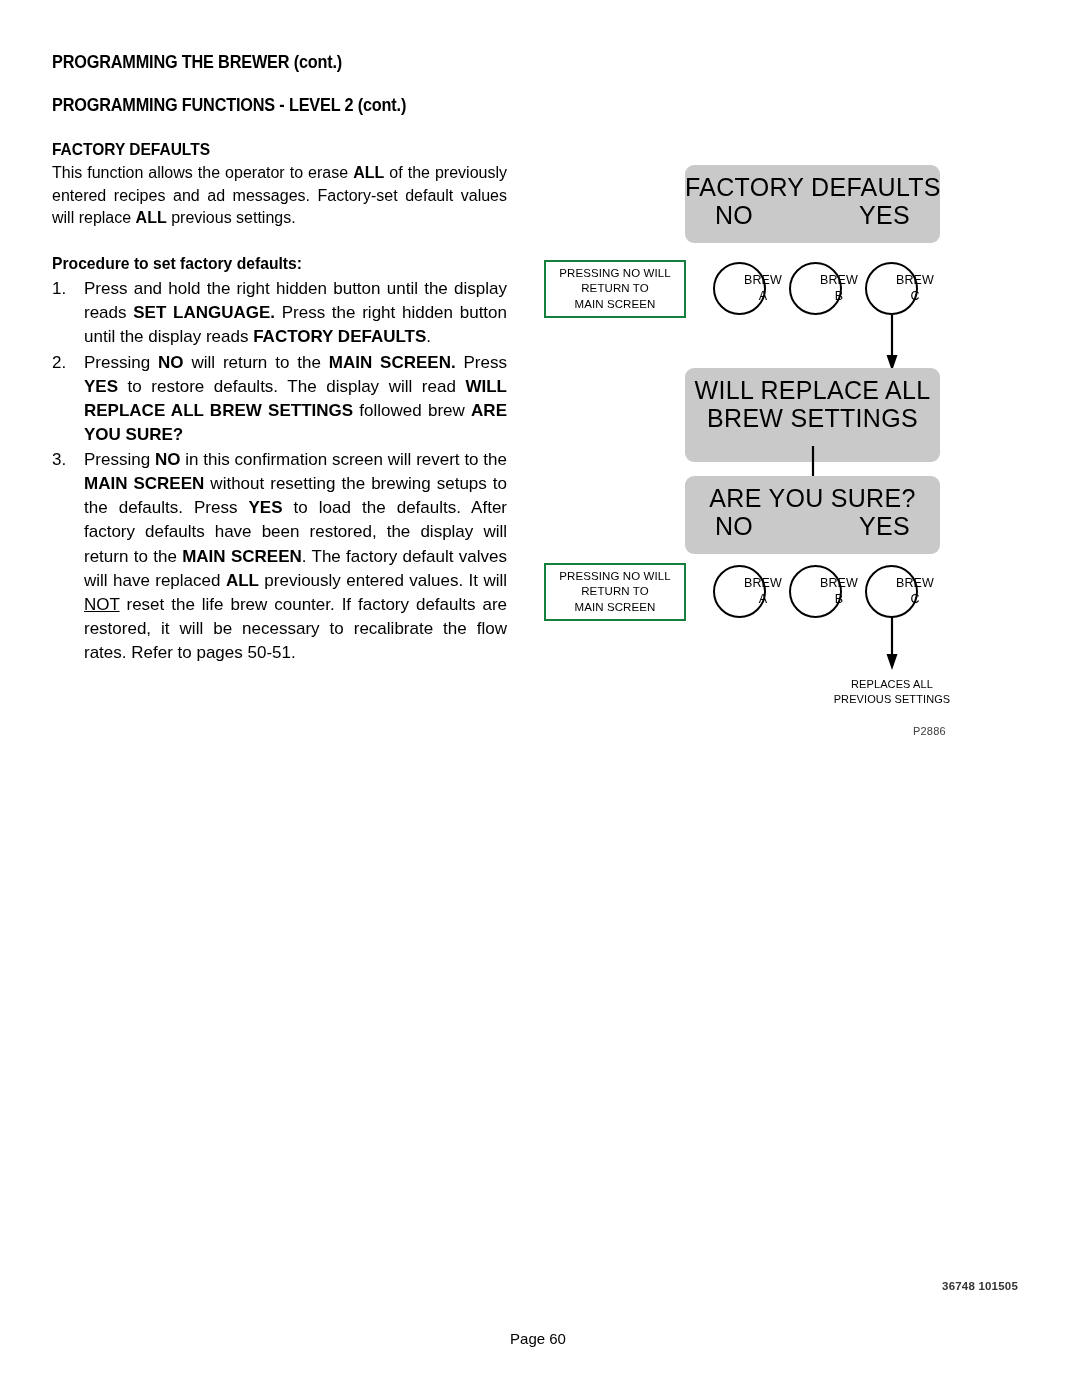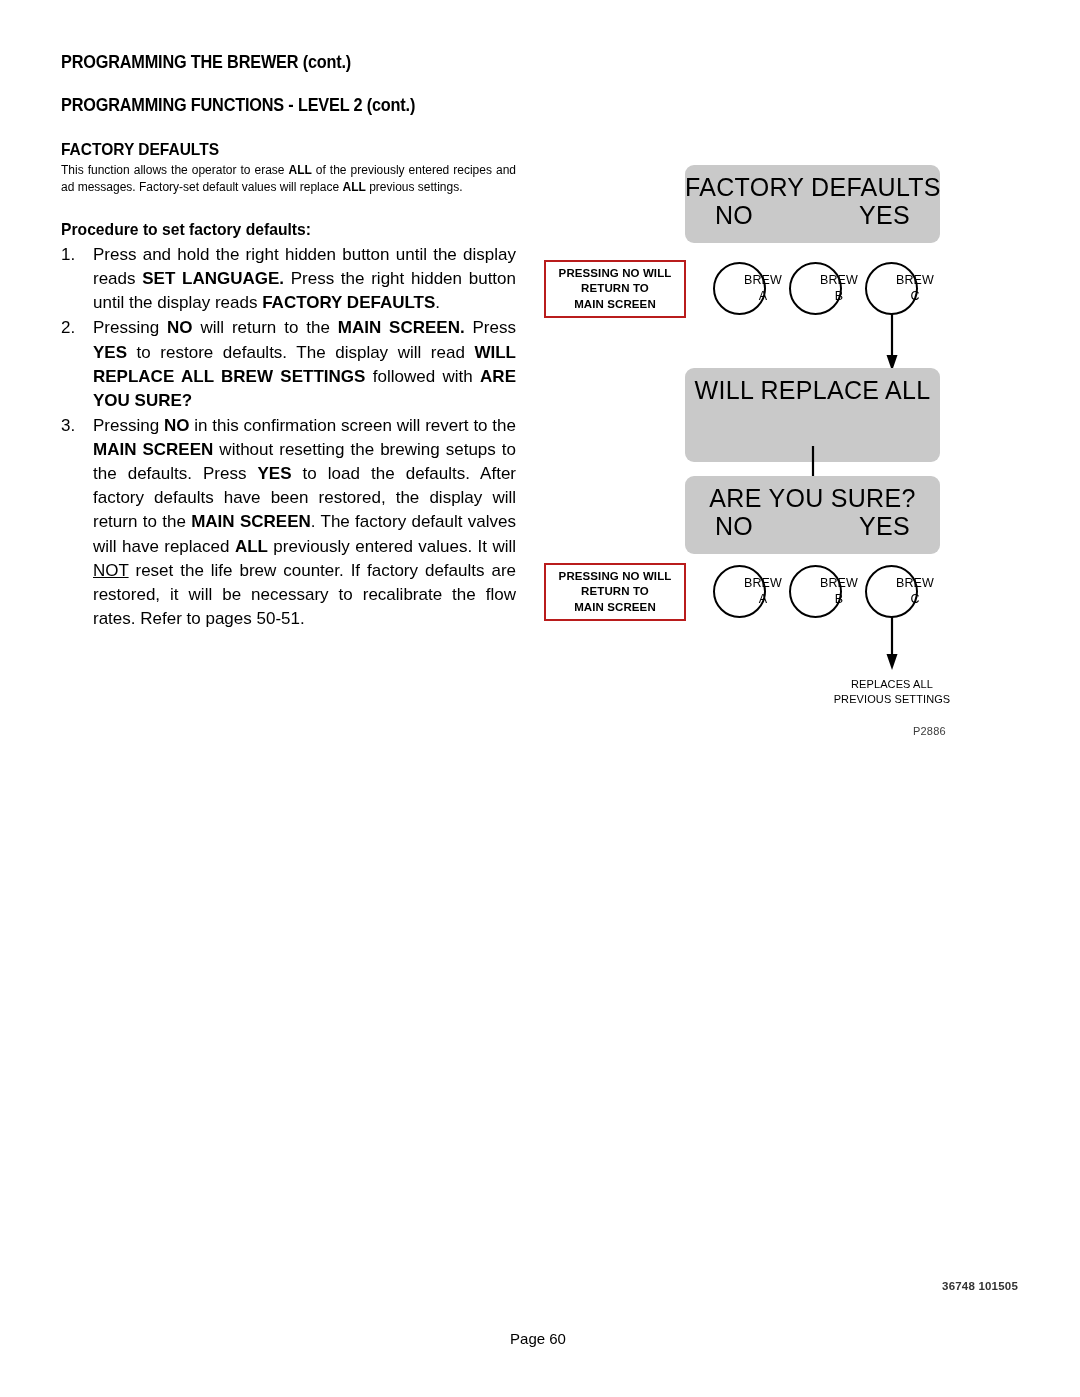--- a/index.html
+++ b/index.html
@@ -18,21 +18,21 @@
 
   
   .page {
     position: absolute;
     inset: 0;
   }
 
   
   .text-col {
     position: absolute;
-    left: 61px;
+    left: 52px;
     top: 52px;
     width: 455px;
   }
 
   .h1, .h2 {
     font-weight: bold;
     font-size: 17.5px;
     letter-spacing: -0.2px;
     transform: scaleX(0.93);
     transform-origin: left center;
@@ -43,21 +43,21 @@
 
   .h3 {
     font-weight: bold;
     font-size: 16.5px;
     margin: 0 0 3px 0;
     transform: scaleX(0.94);
     transform-origin: left center;
   }
 
   .para {
-    font-size: 12px;
+    font-size: 16px;
     line-height: 1.42;
     text-align: justify;
     margin: 0;
     hyphens: none;
   }
   .para b { font-weight: bold; }
 
   .sub-head {
     font-weight: bold;
     font-size: 16.5px;
@@ -116,29 +116,28 @@
     display: flex;
     justify-content: space-between;
     padding: 0 30px;
     font-size: 25px;
     line-height: 1.12;
     letter-spacing: 0.3px;
   }
 
   .note-box {
     position: absolute;
-    border: 2px solid #b91c1c;
+    border: 2px solid #15803d;
     background: #ffffff;
     box-sizing: border-box;
     display: flex;
     flex-direction: column;
     justify-content: center;
     align-items: center;
     padding: 3px 0;
-    font-weight: bold;
   }
   .note-box div {
     font-size: 11.5px;
     line-height: 1.34;
     text-align: center;
     letter-spacing: 0.1px;
   }
 
   .brew-circle {
     position: absolute;
@@ -209,21 +208,21 @@
     <div class="h2">PROGRAMMING FUNCTIONS - LEVEL  2 (cont.)</div>
 
     <div class="h3">FACTORY DEFAULTS</div>
 
     <p class="para"><span>This function allows the operator to erase </span><b>ALL</b><span> of the previously entered recipes and ad messages. Factory-set default values will replace </span><b>ALL</b><span> previous settings.</span></p>
 
     <div class="sub-head">Procedure to set factory defaults:</div>
 
     <ol class="steps" id="steps-list">
         <li><span class="num">1.</span><span><span>Press and hold the right hidden button until the display reads </span><b>SET LANGUAGE.</b><span> Press the right hidden button until the display reads </span><b>FACTORY DEFAULTS</b><span>.</span></span></li>
-        <li><span class="num">2.</span><span><span>Pressing </span><b>NO</b><span> will return to the </span><b>MAIN SCREEN.</b><span> Press </span><b>YES</b><span> to restore defaults. The display will read </span><b>WILL REPLACE ALL BREW SETTINGS</b><span> followed with </span><b>ARE YOU SURE?</b></span></li>
+        <li><span class="num">2.</span><span><span>Pressing </span><b>NO</b><span> will return to the </span><b>MAIN SCREEN.</b><span> Press </span><b>YES</b><span> to restore defaults. The display will read </span><b>WILL REPLACE ALL BREW SETTINGS</b><span> followed brew </span><b>ARE YOU SURE?</b></span></li>
         <li><span class="num">3.</span><span><span>Pressing </span><b>NO</b><span> in this confirmation screen will revert to the </span><b>MAIN SCREEN</b><span> without resetting the brewing setups to the defaults. Press </span><b>YES</b><span> to load the defaults. After factory defaults have been restored, the display will return to the </span><b>MAIN SCREEN</b><span>. The factory default valves will have replaced </span><b>ALL</b><span> previously entered values. It will </span><u>NOT</u><span> reset the life brew counter. If factory defaults are restored, it will be necessary to recalibrate the flow rates.  Refer to pages 50-51.</span></span></li>
       </ol>
   </div>
 
   <div class="diagram">
 
     <div class="lcd" style="left:145px; top:0px; width:255px; height:78px;">
       <div class="lcd-line">FACTORY DEFAULTS</div>
       <div class="lcd-choice">
         <span>NO</span>
@@ -250,20 +249,21 @@
       <span>C</span>
     </div>
 
     <svg class="arrow" style="left:336px; top:148px; width:32px; height:62px;" viewBox="0 0 32 62">
       <line x1="16" y1="0" x2="16" y2="47" stroke="#000" stroke-width="2.2"></line>
       <polygon points="16,58 10.5,42 21.5,42" fill="#000"></polygon>
     </svg>
 
     <div class="lcd" style="left:145px; top:203px; width:255px; height:94px;">
       <div class="lcd-line">WILL REPLACE ALL</div>
+      <div class="lcd-line">BREW SETTINGS</div>
     </div>
 
     <svg class="arrow" style="left:257px; top:281px; width:32px; height:50px;" viewBox="0 0 32 50">
       <line x1="16" y1="0" x2="16" y2="35" stroke="#000" stroke-width="2.2"></line>
       <polygon points="16,46 10.5,30 21.5,30" fill="#000"></polygon>
     </svg>
 
     <div class="lcd" style="left:145px; top:311px; width:255px; height:78px;">
       <div class="lcd-line">ARE YOU SURE?</div>
       <div class="lcd-choice">

